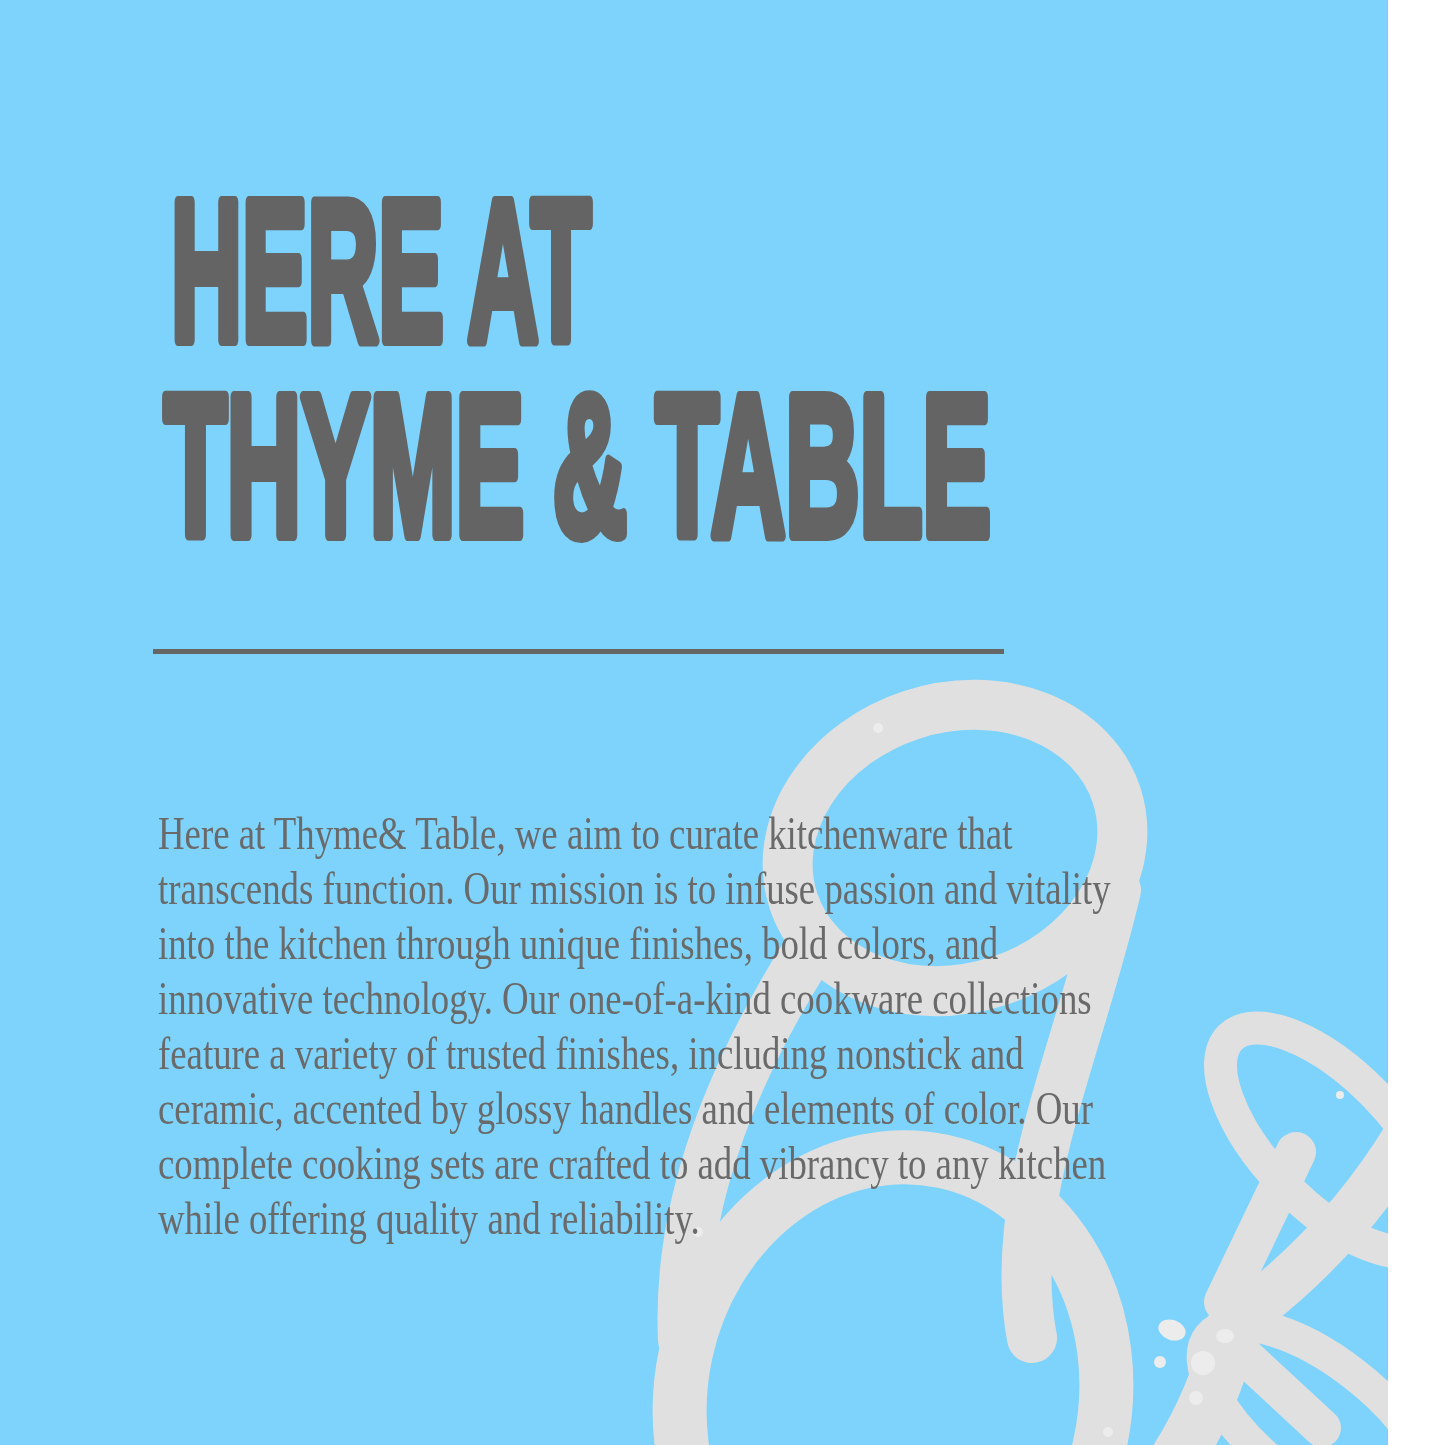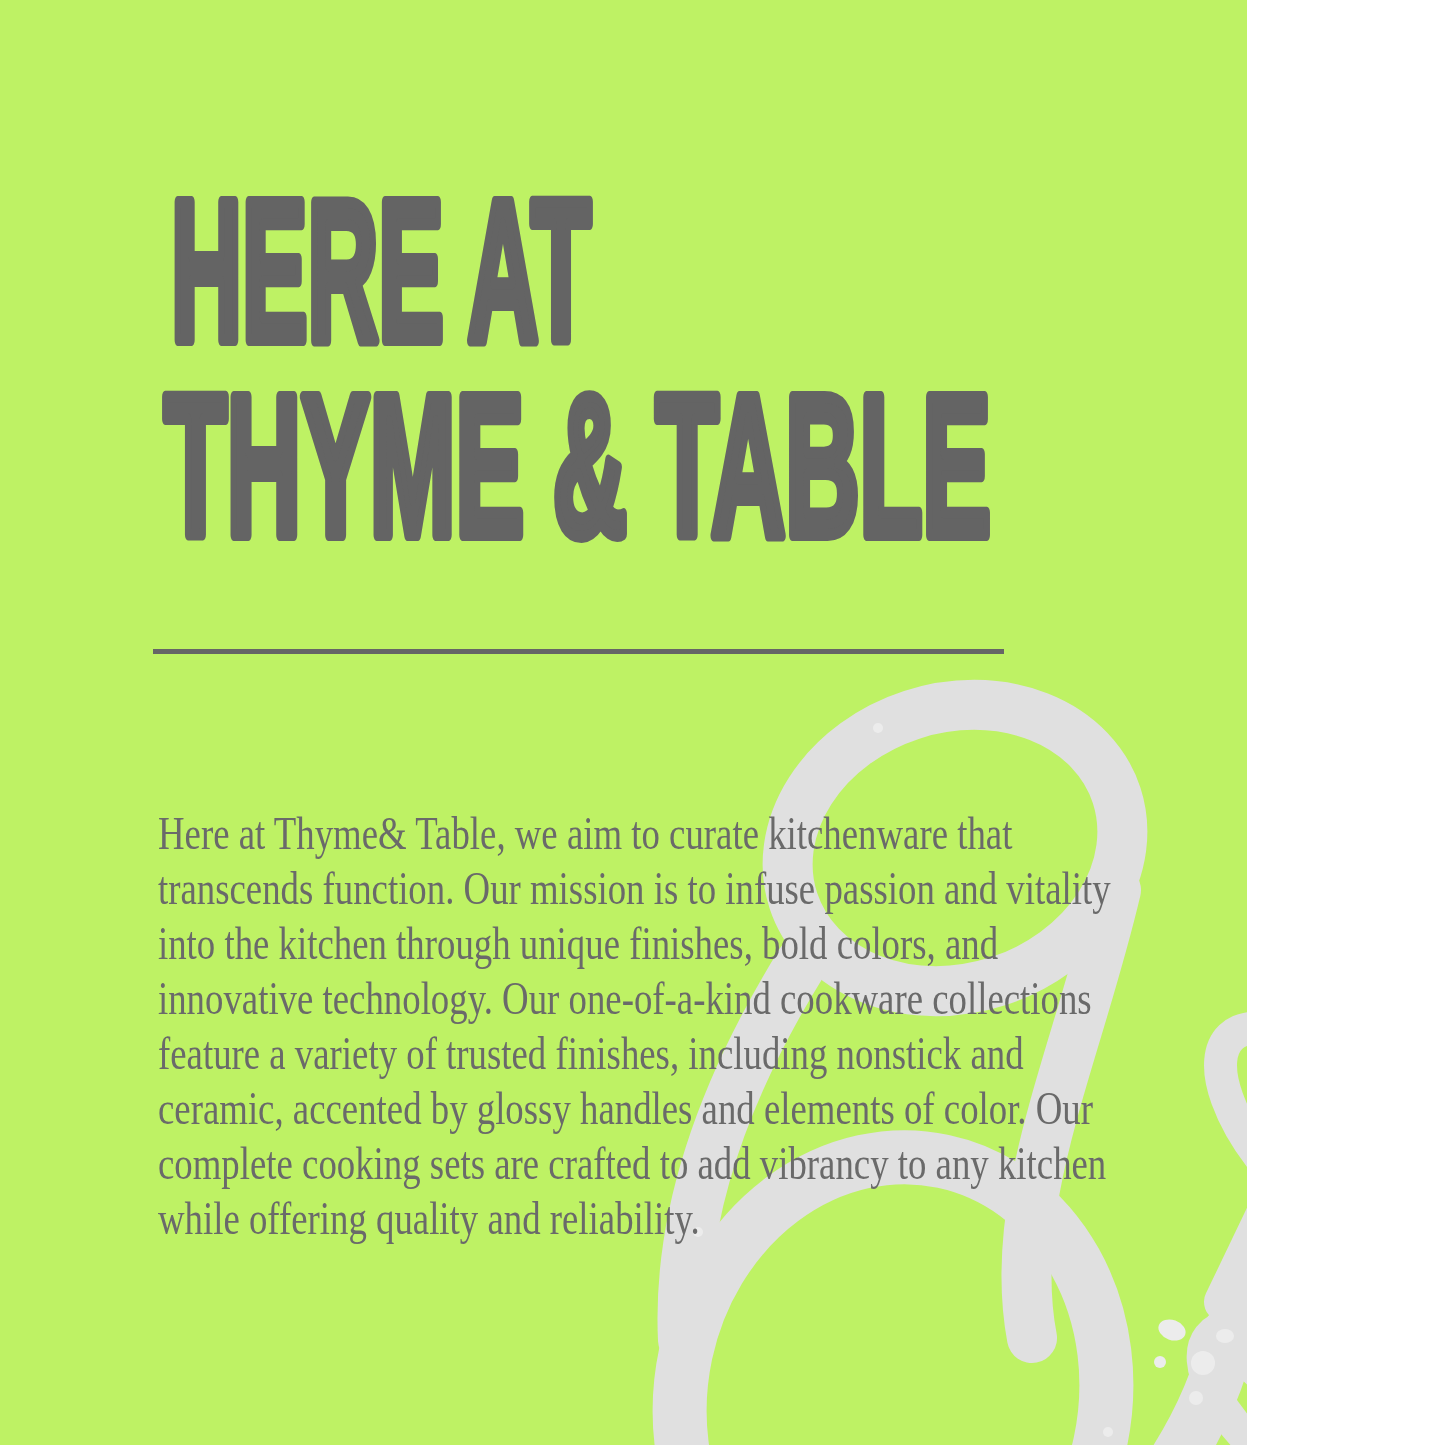--- a/index.html
+++ b/index.html
@@ -1,19 +1,19 @@
 <!DOCTYPE html>
 <html><head>
 <meta charset="utf-8">
 <style>
   html,body{margin:0;padding:0;}
   .page{
     position:relative;
-    width:1247px;height:1445px;
-    background:#bef264;
+    width:1388px;height:1445px;
+    background:#7dd3fc;
     overflow:hidden;
     font-family:"Liberation Serif", serif;
   }
   .watermark{
     position:absolute;left:0;top:0;width:1445px;height:1445px;
     pointer-events:none;
   }
   .heading-svg{
     position:absolute;left:157px;top:185px;width:860px;height:380px;
   }

